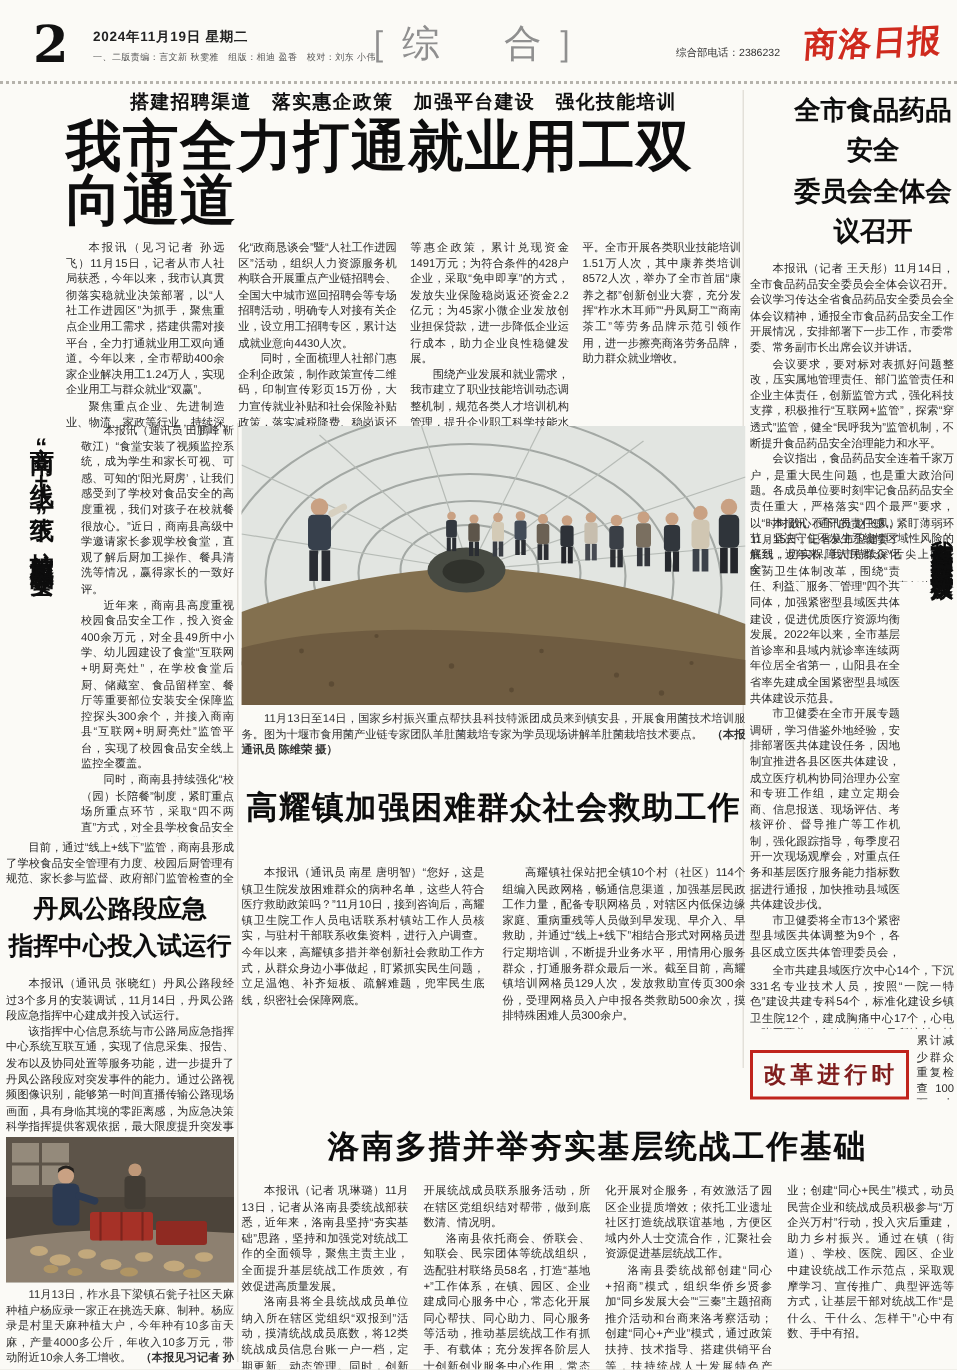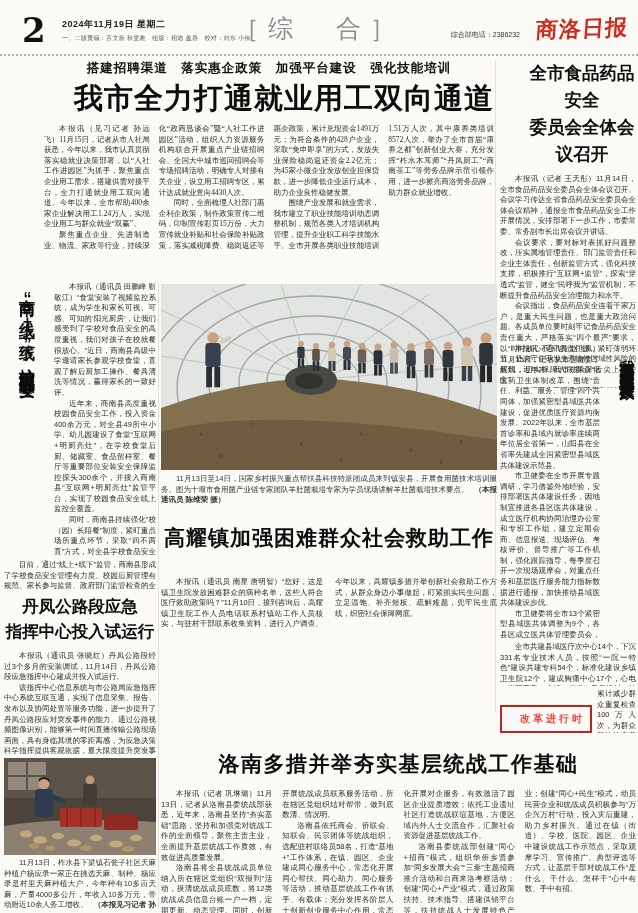--- a/index.html
+++ b/index.html
@@ -21,23 +21,23 @@
     color:#cf2a1e; transform:skewX(-6deg) rotate(-2deg); letter-spacing:1px; }
   .hd-rule { position:absolute; left:0; top:54px; width:638px; border-top:2px dotted #b5b2ab; }
   .v-rule { position:absolute; background:#e3e0d9; width:1px; }
   
   .body-text p { font-size:7.5px; line-height:10.6px; text-align:justify; text-indent:2em;
     color:#2a2a2a; }
   .clip { overflow:hidden; }
   
   .art-jiuye { position:absolute; left:44px; top:60px; width:450px; }
   .jiuye-kicker { text-align:center; font-size:12.5px; font-weight:bold; color:#111; letter-spacing:1px; }
-  .jiuye-title { text-align:right; font-size:29px; font-weight:900; letter-spacing:1px;
+  .jiuye-title { text-align:left; font-size:37px; font-weight:900; letter-spacing:1px;
     line-height:36px; margin-top:3px; color:#0d0d0d; }
-  .jiuye-body { margin-top:8px; height:152px; column-count:4; column-gap:9px;font-family:Liberation Serif, serif; }
+  .jiuye-body { margin-top:8px; height:152px; column-count:4; column-gap:9px; }
   
   .art-shipin { position:absolute; left:500px; top:60px; width:136px; }
   .shipin-title { text-align:center; font-size:17.5px; font-weight:800; line-height:27px; color:#0d0d0d;margin-left:28px; }
   .shipin-body { margin-top:6px; height:214px; }
   
   .art-shangnan { position:absolute; left:4px; top:282px; width:152px; height:310px; }
   .vert-title { writing-mode:vertical-rl; text-orientation:upright; font-weight:800; color:#0d0d0d; }
   .sn-title { position:absolute; left:12px; top:4px; height:276px; font-size:16px; letter-spacing:2px; }
   .sn-body { position:absolute; left:50px; top:0; width:102px; height:276px; }
   .sn-footer { position:absolute; left:0; top:278px; width:152px; height:32px; }
@@ -52,22 +52,22 @@
   .gaoyao-title { text-align:center; font-size:21px; font-weight:800; letter-spacing:1px;
     padding-top:18px; color:#0d0d0d; }
   .gaoyao-body { margin-top:25px; height:118px; column-count:2; column-gap:12px; }
   
   .art-yigongti { position:absolute; left:500px; top:344px; width:136px; height:372px; }
   .yg-body { position:absolute; left:0; top:0; width:100px; height:296px; }
   .yg-title { position:absolute; right:0; top:4px; height:302px; font-size:15px; letter-spacing:1.5px; }
   .yg-bottom { position:absolute; left:0; top:298px; width:136px; }
   .yg-full { height:44px; overflow:hidden; }
   .yg-row { display:flex; gap:5px; margin-top:3px; align-items:flex-end; }
-  .reform-box { border:2px solid #c0241c; color:#ef4444; font-weight:bold; font-size:10px;
-    letter-spacing:3px; padding:5px 5px 5px 18px; white-space:nowrap; }
+  .reform-box { border:2px solid #c0241c; color:#7f1d1d; font-weight:bold; font-size:15px;
+    letter-spacing:3px; padding:5px 5px 5px 7px; white-space:nowrap; }
   .yg-wrap { width:56px; height:44px; overflow:hidden; }
   .yg-wrap p { text-indent:0; }
   
   .art-danfeng { position:absolute; left:4px; top:594px; width:152px; }
   .danfeng-title { text-align:center; font-size:16.5px; font-weight:800; line-height:25px; color:#0d0d0d; }
   .danfeng-body { margin-top:7px; height:104px; }
   
   .photo-bottom { position:absolute; left:4px; top:758px; width:152px; height:97px; }
   .photo-bottom svg { display:block; width:152px; height:97px; }
   .caption-bottom { position:absolute; left:4px; top:858px; width:152px; height:52px; overflow:hidden; }
@@ -254,20 +254,21 @@
     </svg>
   </figure>
   <div class="caption-main">
     <p><span>11月13日至14日，国家乡村振兴重点帮扶县科技特派团成员来到镇安县，开展食用菌技术培训服务。图为十堰市食用菌产业链专家团队羊肚菌栽培专家为学员现场讲解羊肚菌栽培技术要点。</span><span class="credit">（本报通讯员 陈维荣 摄）</span></p>
   </div>
 
   <section class="art-gaoyao">
     <h2 class="gaoyao-title">高耀镇加强困难群众社会救助工作</h2>
     <div class="gaoyao-body body-text clip">
       <p>本报讯（通讯员 南星 唐明智）“您好，这是镇卫生院发放困难群众的病种名单，这些人符合医疗救助政策吗？”11月10日，接到咨询后，高耀镇卫生院工作人员电话联系村镇站工作人员核实，与驻村干部联系收集资料，进行入户调查。今年以来，高耀镇多措并举创新社会救助工作方式，从群众身边小事做起，盯紧抓实民生问题，立足温饱、补齐短板、疏解难题，兜牢民生底线，织密社会保障网底。</p>
+      <p>高耀镇社保站把全镇10个村（社区）114个组编入民政网格，畅通信息渠道，加强基层民政工作力量，配备专职网格员，对辖区内低保边缘家庭、重病重残等人员做到早发现、早介入、早救助，并通过“线上+线下”相结合形式对网格员进行定期培训，不断提升业务水平，用情用心服务群众，打通服务群众最后一米。截至目前，高耀镇培训网格员129人次，发放救助宣传页300余份，受理网格员入户申报各类救助500余次，摸排特殊困难人员300余户。</p>
     </div>
   </section>
 
   <section class="art-yigongti">
     <div class="yg-body body-text clip">
       <p>本报讯（通讯员 赵飞凤）11月15日，记者从市卫健委了解到，近年来，我市持续深化医药卫生体制改革，围绕“责任、利益、服务、管理”四个共同体，加强紧密型县域医共体建设，促进优质医疗资源均衡发展。2022年以来，全市基层首诊率和县域内就诊率连续两年位居全省第一，山阳县在全省率先建成全国紧密型县域医共体建设示范县。</p>
       <p>市卫健委在全市开展专题调研，学习借鉴外地经验，安排部署医共体建设任务，因地制宜推进各县区医共体建设，成立医疗机构协同治理办公室和专班工作组，建立定期会商、信息报送、现场评估、考核评价、督导推广等工作机制，强化跟踪指导，每季度召开一次现场观摩会，对重点任务和基层医疗服务能力指标数据进行通报，加快推动县域医共体建设步伐。</p>
       <p>市卫健委将全市13个紧密型县域医共体调整为9个，各县区成立医共体管理委员会，将中医医院、妇幼保健院、疾控中心等纳入医共体统一管理，明确医共体内人员下沉管理办法，实行县、镇、村一体化管理模式，推行总医院科室负责人任期制、分院院长轮岗制，每月对分院进行巡回督导，规范诊疗行为，严控医疗费用，激发基层医疗机构内生动力。</p>
     </div>
     <div class="vert-title yg-title">我市全面提升紧密型县域医共体建设质效</div>

